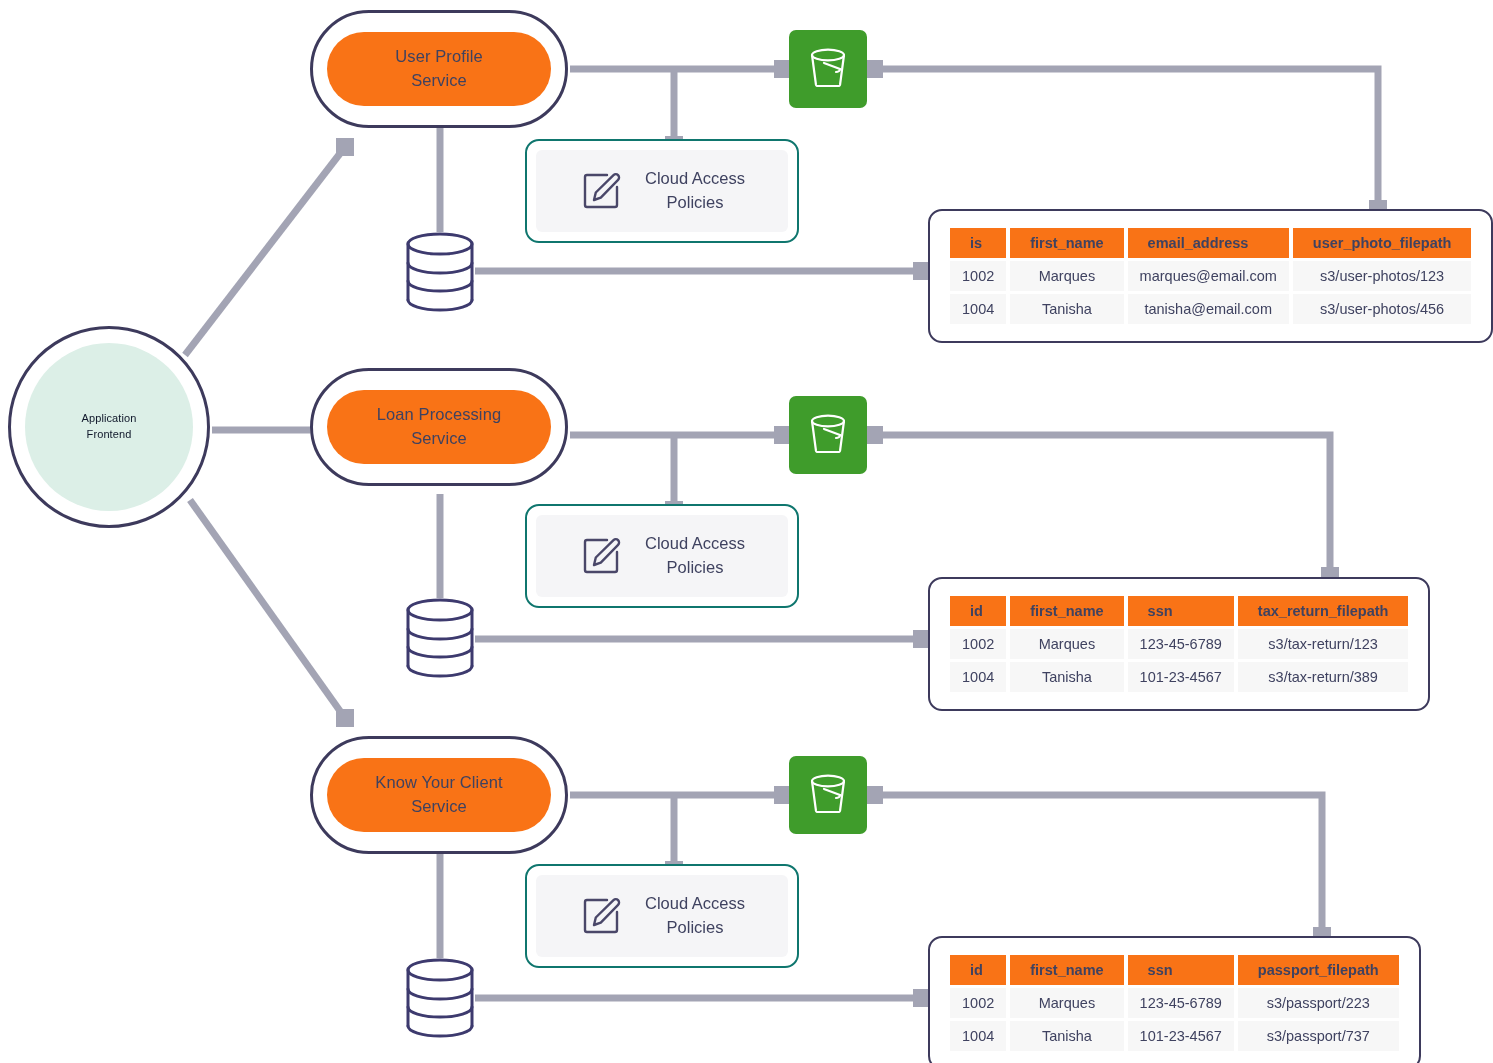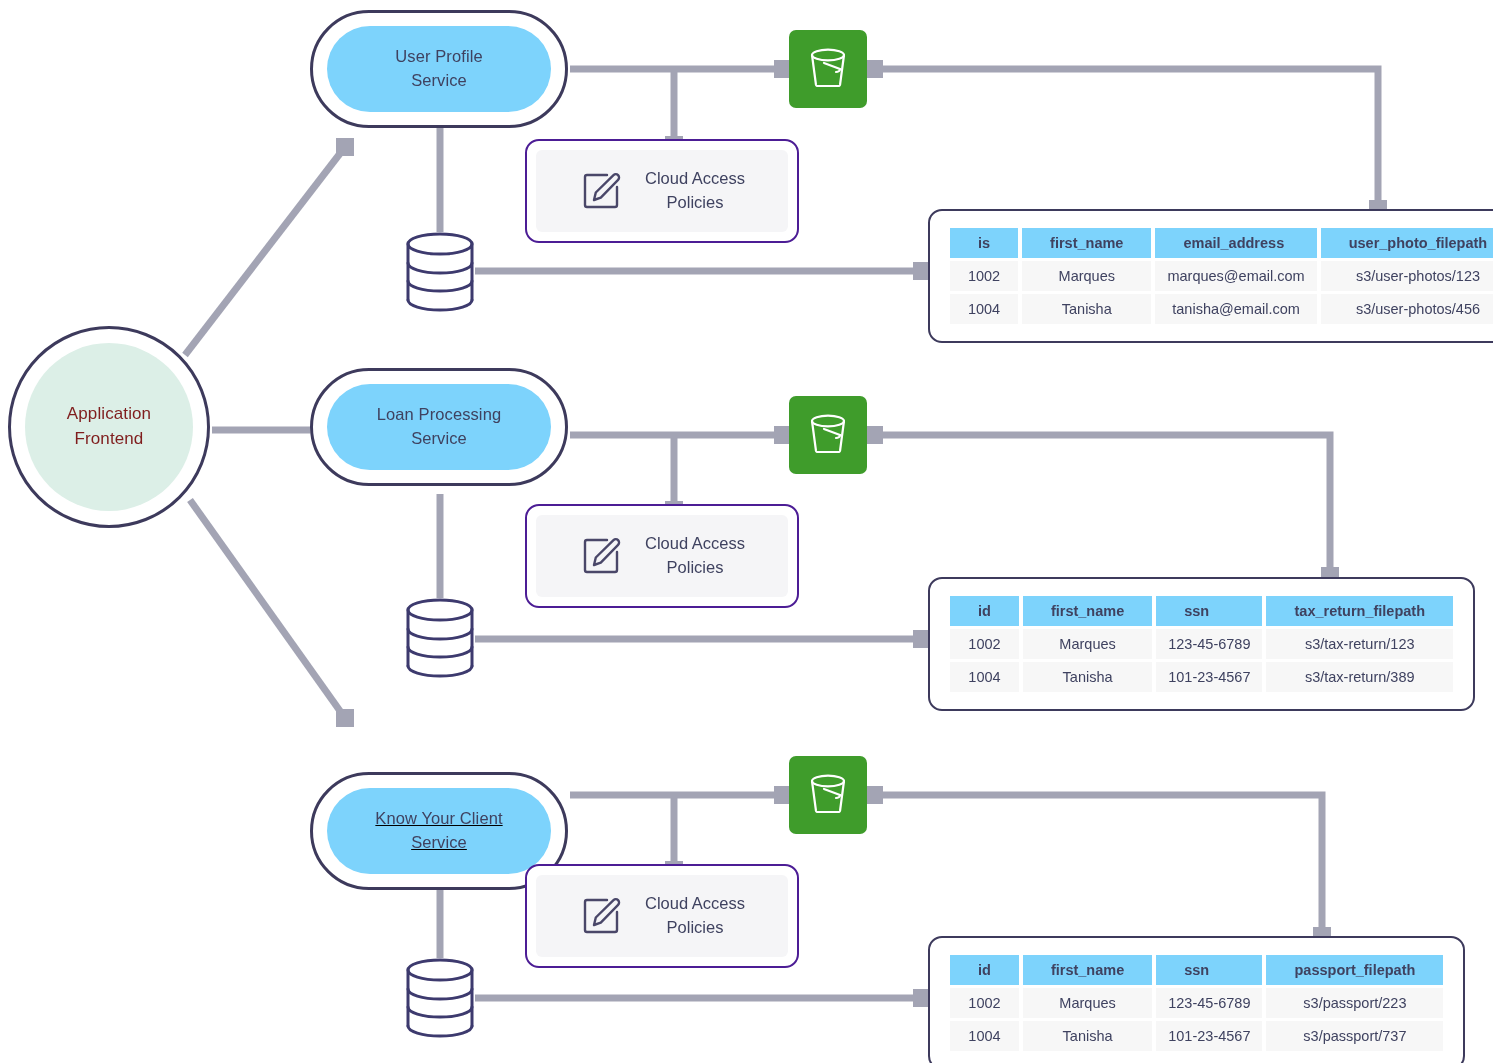--- a/index.html
+++ b/index.html
@@ -34,58 +34,58 @@
     display: flex; align-items: center; justify-content: center;
   }
   .frontend-inner {
     width: 168px; height: 168px;
     border-radius: 50%;
     background: #dcefe7;
     display: flex; align-items: center; justify-content: center;
     text-align: center;
   }
   .frontend-label {
-    color: #7f1d1d;
-    font-size: 17px;
+    color: #0f172a;
+    font-size: 11px;
     line-height: 1.45;
     letter-spacing: .1px;
     white-space: pre-line;
   }
 
   
   .service {
     position: absolute;
     width: 258px; height: 118px;
     border-radius: 60px;
     background: #ffffff;
     border: 3px solid #3d3a5c;
     display: flex; align-items: center; justify-content: center;
   }
   .service-inner {
-    width: 224px; height: 86px;
+    width: 224px; height: 74px;
     border-radius: 48px;
-    background: #7dd3fc;
+    background: #f97316;
     display: flex; align-items: center; justify-content: center;
     text-align: center;
   }
   .service-label {
     color: #3f4260;
     font-size: 16.5px;
     line-height: 1.45;
     letter-spacing: .1px;
     white-space: pre-line;
   }
 
   
   .policy-card {
     position: absolute;
     width: 274px; height: 104px;
     border-radius: 14px;
     background: #ffffff;
-    border: 2px solid #4c1d95;
+    border: 2px solid #0f766e;
     padding: 9px;
   }
   .policy-inner {
     width: 100%; height: 100%;
     background: #f5f5f7;
     border-radius: 6px;
     display: flex; align-items: center; justify-content: center;
     gap: 22px;
   }
   .policy-icon { width: 44px; height: 44px; flex: none; }
@@ -118,26 +118,26 @@
     background: #ffffff;
     border: 2px solid #3d3a5c;
     padding: 14px 16px;
   }
   table.data {
     border-collapse: separate;
     border-spacing: 4px 3px;
     width: 100%;
   }
   table.data th {
-    background: #7dd3fc;
+    background: #f97316;
     color: #3f4260;
     font-size: 14.5px;
     font-weight: bold;
     text-align: left;
-    padding: 7px 28px;
+    padding: 7px 20px;
     white-space: nowrap;
   }
   table.data td {
     background: #f7f7f7;
     color: #3f4260;
     font-size: 14.5px;
     font-weight: normal;
     text-align: center;
     padding: 7px 12px;
     white-space: nowrap;
@@ -339,21 +339,21 @@
         <tr>
           <td>1004</td>
           <td>Tanisha</td>
           <td>101-23-4567</td>
           <td>s3/tax-return/389</td>
         </tr>
       </tbody>
     </table>
   </div>
 
-  <div class="service" style="left:310px; top:772px;text-decoration:underline;">
+  <div class="service" style="left:310px; top:736px;">
     <div class="service-inner">
       <span class="service-label">Know Your Client
 Service</span>
     </div>
   </div>
 
   <div class="policy-card" style="left:525px; top:864px;">
     <div class="policy-inner">
       <span class="policy-icon">
         <svg viewBox="0 0 44 44" xmlns="http://www.w3.org/2000/svg" fill="none" stroke="#4a4769" stroke-width="2.4" stroke-linecap="round" stroke-linejoin="round">

